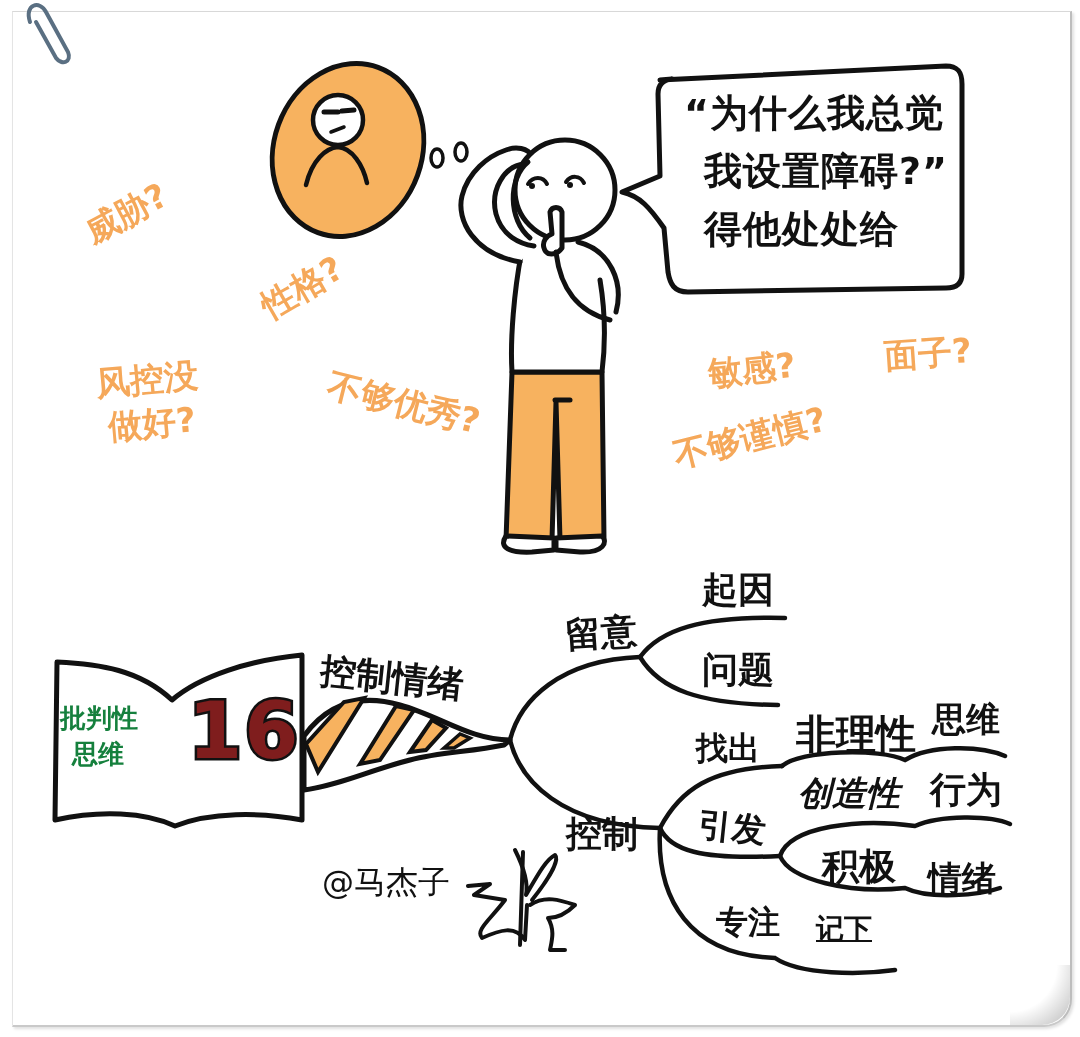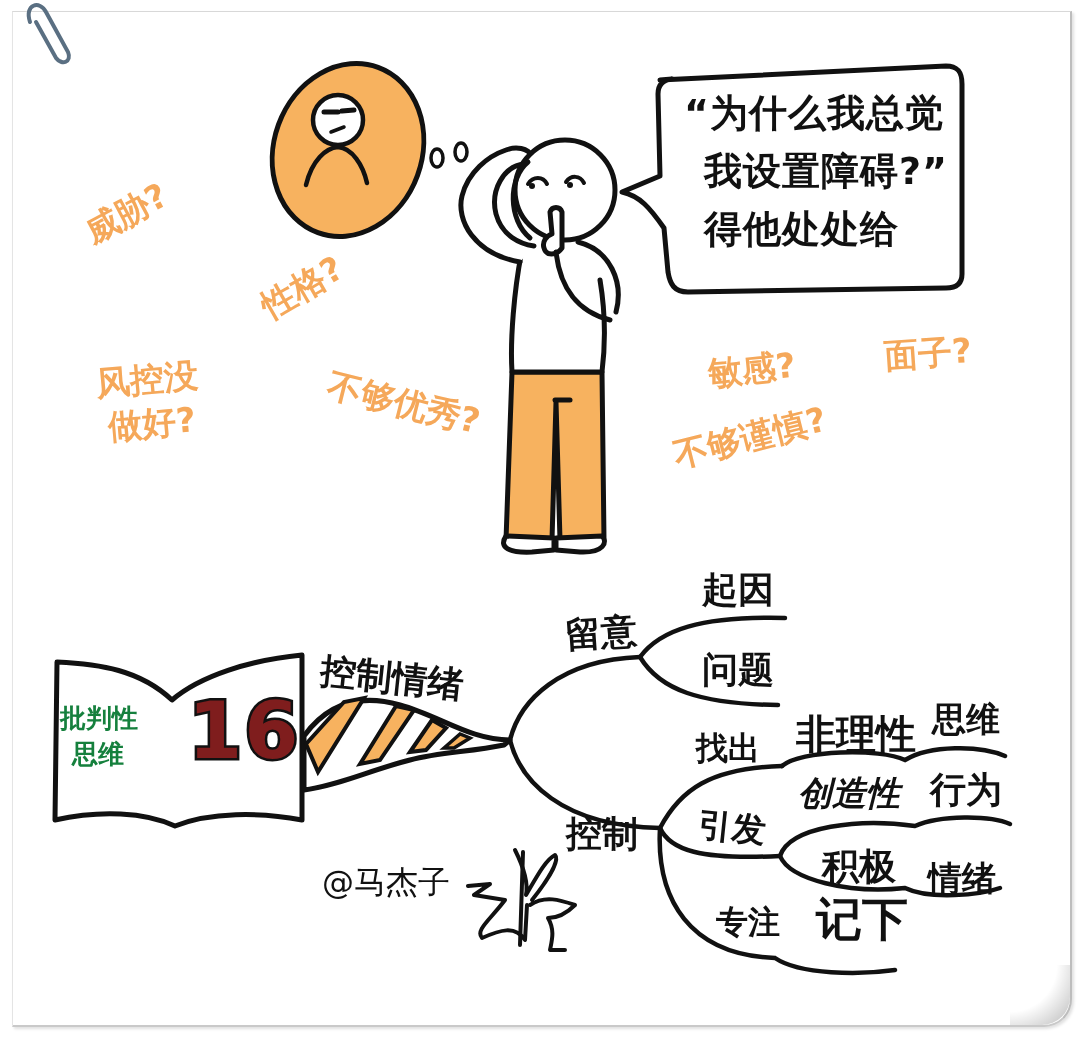--- a/index.html
+++ b/index.html
@@ -215,15 +215,15 @@
 <span class="hand black-t" style="left:796px; top:714px; font-size:40px;">非理性</span>
 <span class="hand black-t" style="left:932px; top:702px; font-size:34px;">思维</span>
 
 <span class="hand black-t" style="left:698px; top:810px; font-size:34px; transform:rotate(6deg);">引发</span>
 <span class="hand black-t" style="left:798px; top:776px; font-size:34px;font-style:italic;">创造性</span>
 <span class="hand black-t" style="left:930px; top:772px; font-size:36px;">行为</span>
 <span class="hand black-t" style="left:822px; top:848px; font-size:37px;">积极</span>
 <span class="hand black-t" style="left:928px; top:848px; font-size:34px;margin-top:13px;">情绪</span>
 
 <span class="hand black-t" style="left:716px; top:906px; font-size:32px;">专注</span>
-<span class="hand black-t" style="left:816px; top:896px; font-size:46px;">记下</span>
+<span class="hand black-t" style="left:816px; top:915px; font-size:28px;text-decoration:underline;">记下</span>
 
 <span class="hand black-t" style="left:322px; top:866px; font-size:32px; font-weight:normal;">@马杰子</span>
 
 </body></html>

